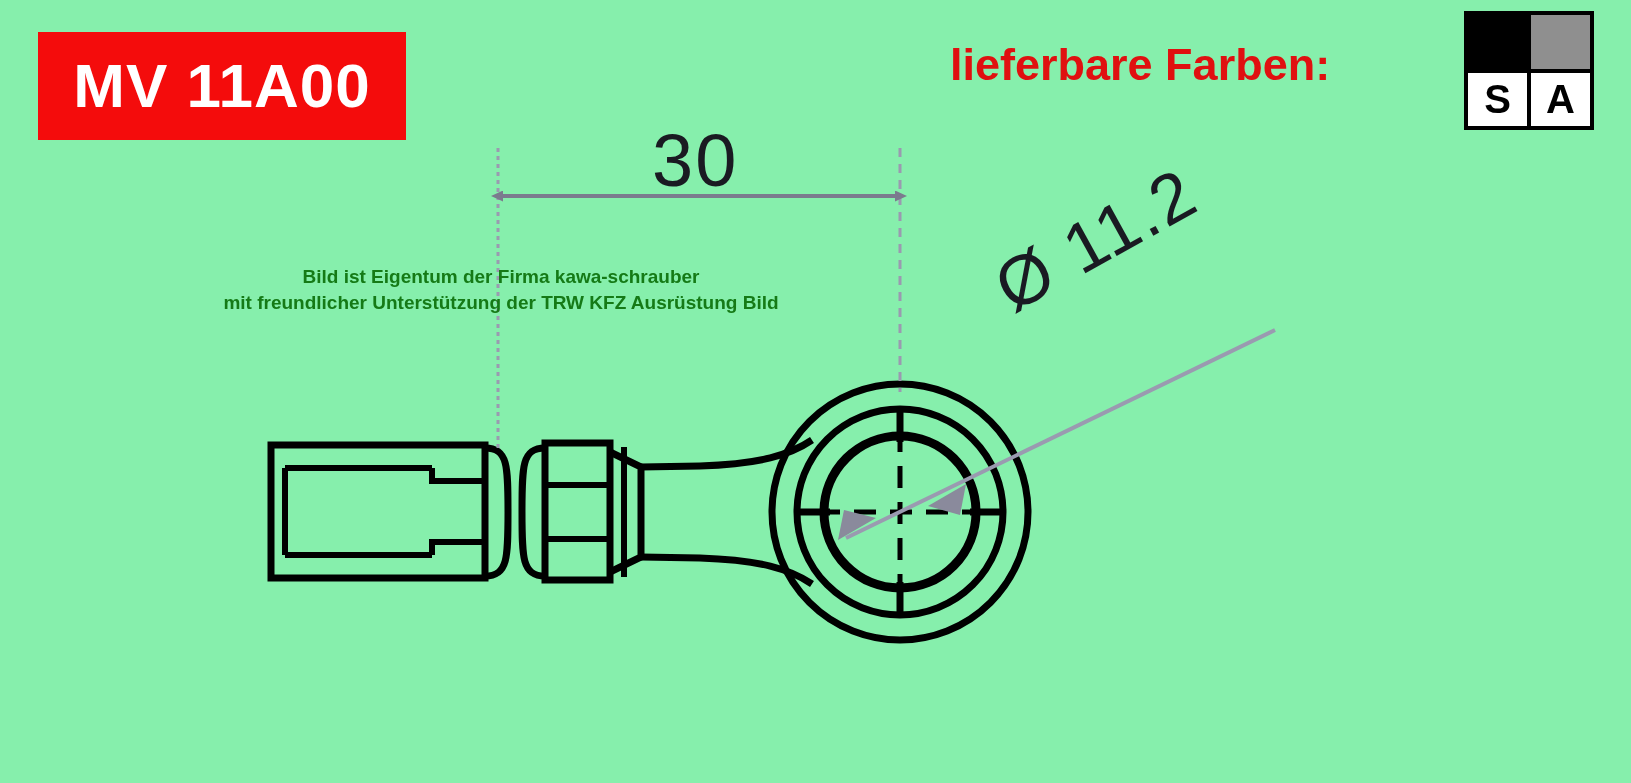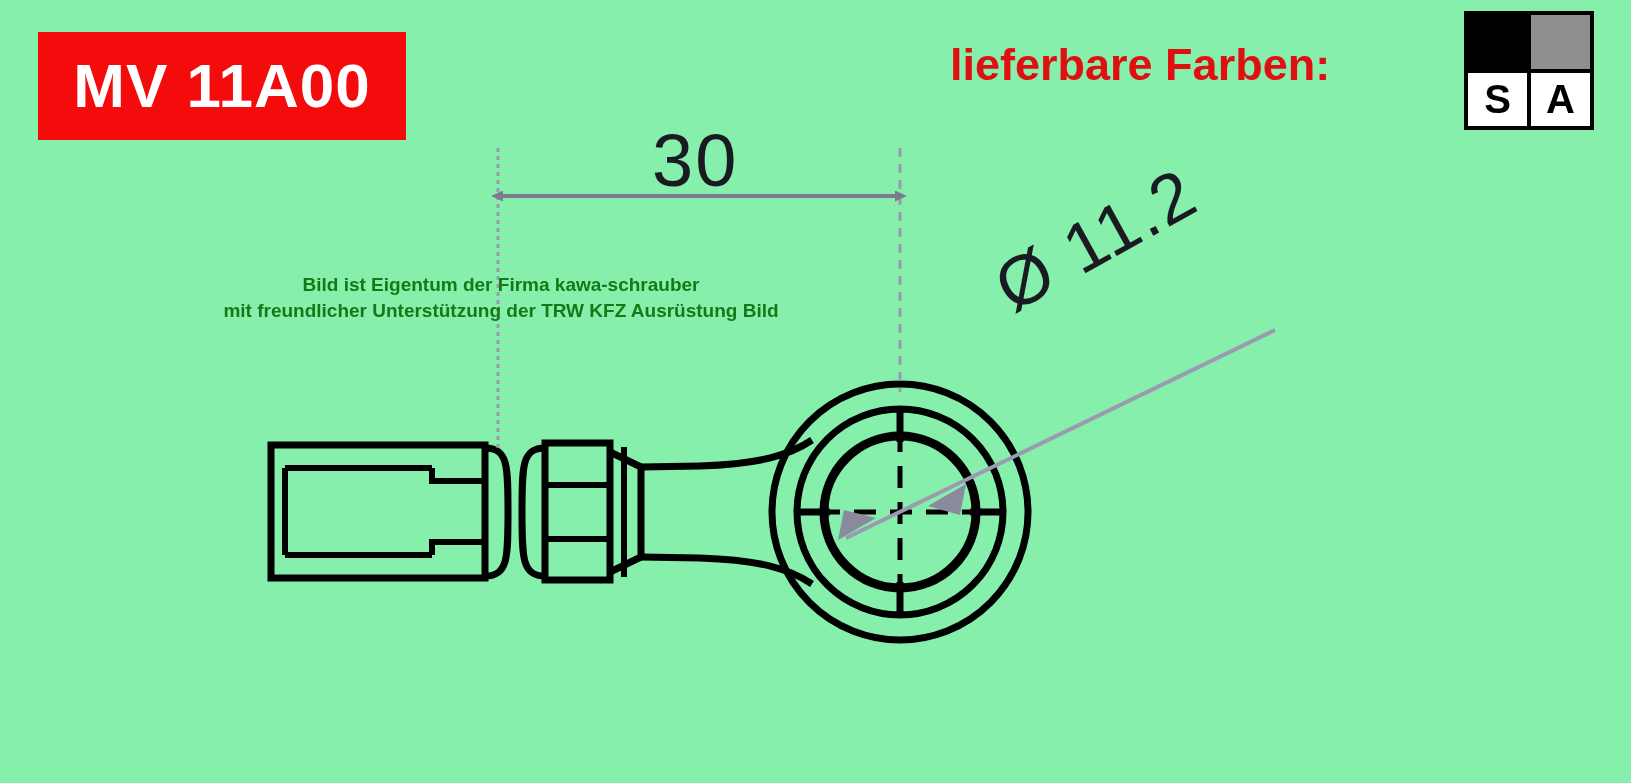--- a/index.html
+++ b/index.html
@@ -86,21 +86,21 @@
     color: #000000;
   }
   .swatch-fill-black { background: #000000; }
   .swatch-fill-gray  { background: #8f8f8f; }
   .swatch-code       { background: #ffffff; }
 
   
   .owner-note {
     position: absolute;
     left: 186px;
-    top: 272px;
+    top: 264px;
     width: 630px;
     text-align: center;
     color: #157a16;
     font-family: "Liberation Sans", sans-serif;
     font-weight: bold;
     font-size: 19px;
     line-height: 1.35;
   }
   .owner-note div { white-space: nowrap; }
 

